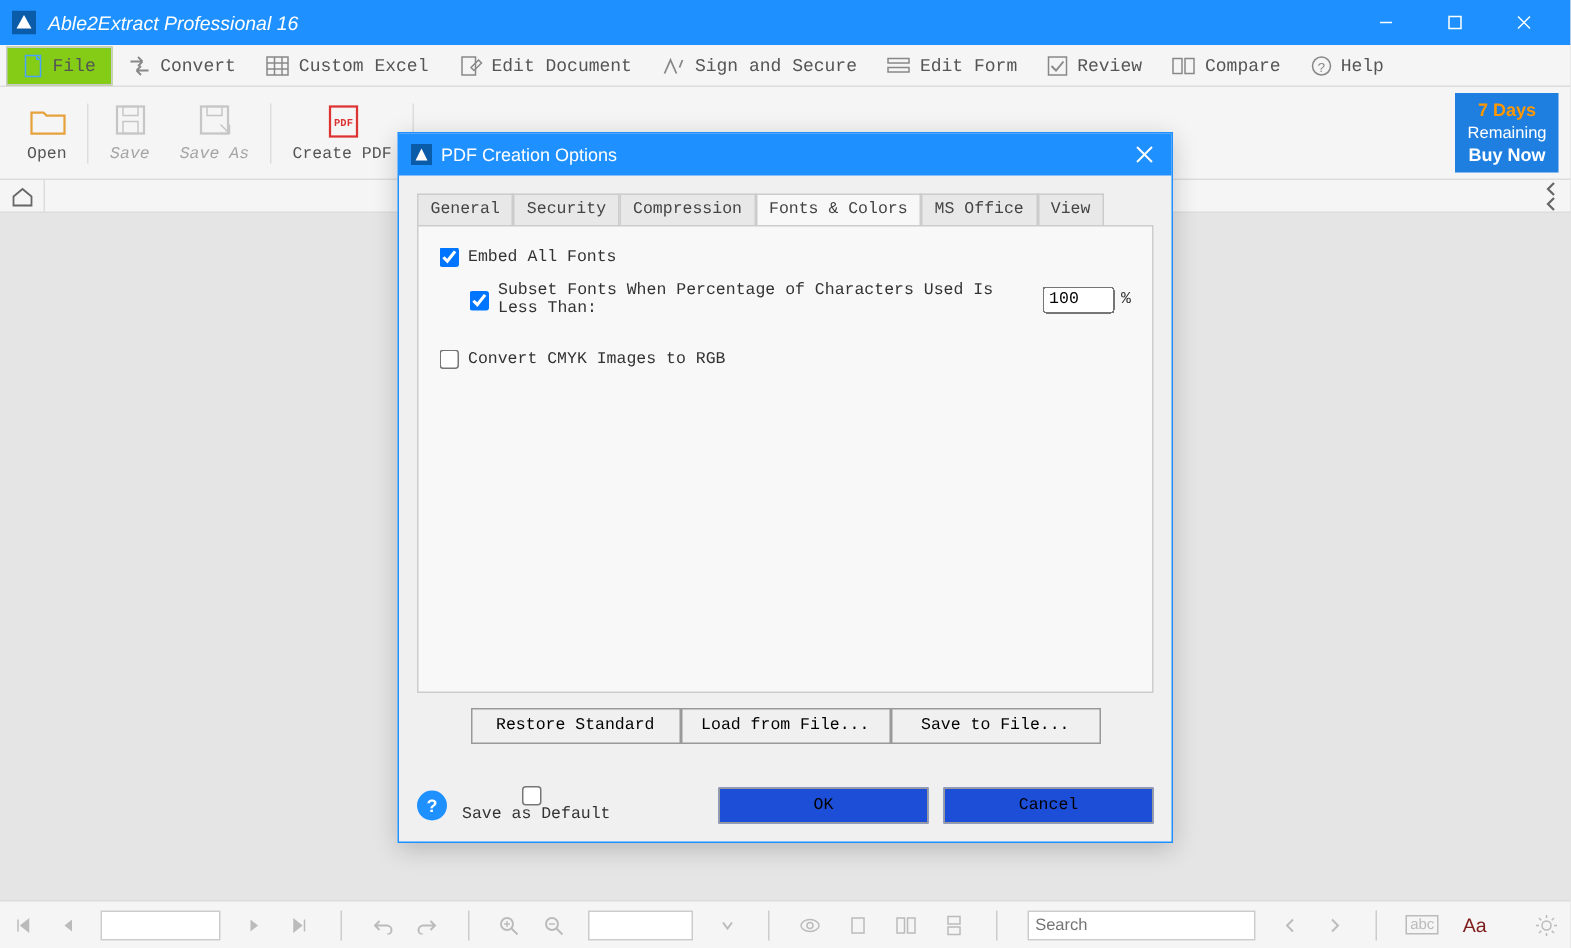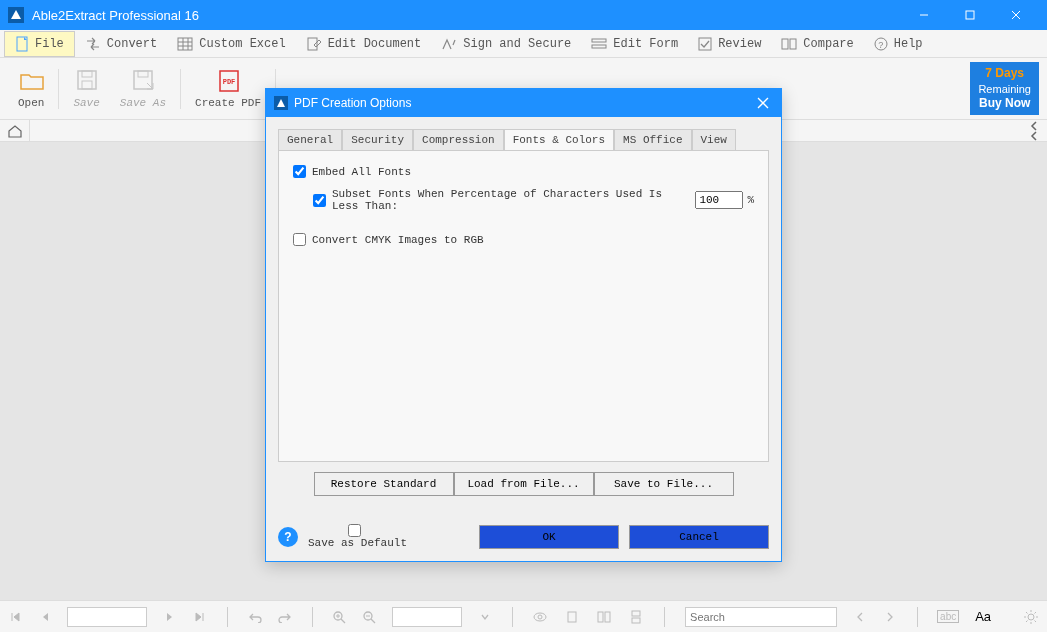--- a/index.html
+++ b/index.html
@@ -1,29 +1,29 @@
 <!DOCTYPE html>
 <html><head>
 <meta charset="utf-8">
 <style>
 * { box-sizing: border-box; margin: 0; padding: 0; }
 body { font-family: "Segoe UI", Tahoma, sans-serif; font-size: 12px; background: #e5e5e5; width: 1047px; height: 632px; overflow: hidden; position: relative; }
 
 
 .titlebar { height: 30px; background: #1e90ff; display: flex; align-items: center; padding: 0 8px; color: white; }
 .titlebar .app-icon { width: 16px; height: 16px; margin-right: 8px; }
-.titlebar .title { flex: 1; font-size: 13px; }
+.titlebar .title { flex: 1; font-size: 13px; font-style: italic; }
 .titlebar .win-controls { display: flex; }
 .titlebar .win-btn { width: 46px; height: 30px; display: flex; align-items: center; justify-content: center; color: white; }
 
 
 .menubar { height: 28px; background: #f5f5f5; border-bottom: 1px solid #ddd; display: flex; align-items: center; padding: 0 4px; }
 .menu-item { display: flex; align-items: center; padding: 4px 10px; color: #555; font-family: "Courier New", monospace; font-size: 12px; cursor: pointer; }
 .menu-item .icon { margin-right: 6px; }
-.menu-item.active { background: #fef9c3; border: 1px solid #ccc; }
+.menu-item.active { background: #84cc16; border: 1px solid #ccc; }
 
 
 .toolbar { height: 62px; background: #f5f5f5; border-bottom: 1px solid #ddd; display: flex; align-items: center; padding: 4px 8px; position: relative; }
 .tool-btn { display: flex; flex-direction: column; align-items: center; justify-content: center; padding: 4px 10px; color: #555; font-size: 11px; font-family: "Courier New", monospace; }
 .tool-btn .icon { width: 24px; height: 24px; margin-bottom: 4px; }
 .tool-btn.disabled { opacity: 0.5; font-style: italic; }
 .tool-sep { width: 1px; height: 40px; background: #ddd; margin: 0 4px; }
 
 
 .trial-badge { position: absolute; right: 8px; top: 4px; background: #1e7fe0; color: white; text-align: center; padding: 4px 8px; font-size: 11px; line-height: 1.3; }
@@ -410,21 +410,21 @@
   <div class="status-btn">
       <svg width="8" height="10">
         <path d="M2 1 L6 5 L2 9" fill="none" stroke="#bbb" stroke-width="1.3"></path>
       </svg>
     </div>
   <div class="status-sep"></div>
   <div class="status-btn">
       <span style="font-size:10px;color:#bbb;border:1px solid #bbb;padding:0 2px;">abc</span>
     </div>
   <div class="status-btn">
-      <span style="font-size:13px;color:#000000;">Aa</span>
+      <span style="font-size:13px;color:#7f1d1d;">Aa</span>
     </div>
   <div class="spacer"></div>
   <div class="status-btn">
       <svg width="16" height="16">
         <circle cx="8" cy="8" r="3" fill="none" stroke="#bbb"></circle>
         <g stroke="#bbb">
           <line x1="8" y1="1" x2="8" y2="3"></line>
           <line x1="8" y1="13" x2="8" y2="15"></line>
           <line x1="1" y1="8" x2="3" y2="8"></line>
           <line x1="13" y1="8" x2="15" y2="8"></line>

